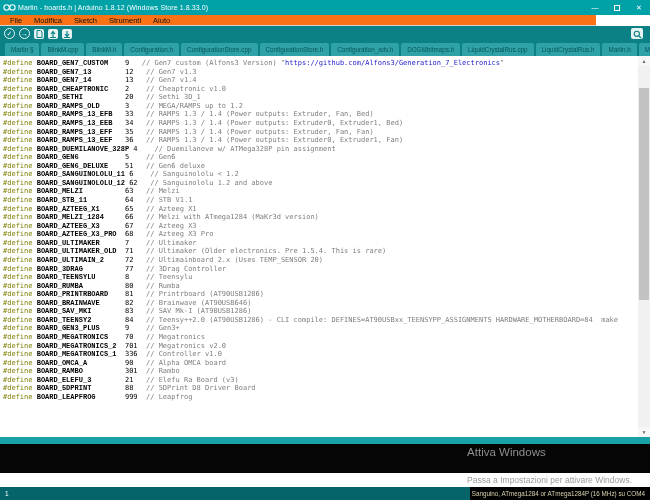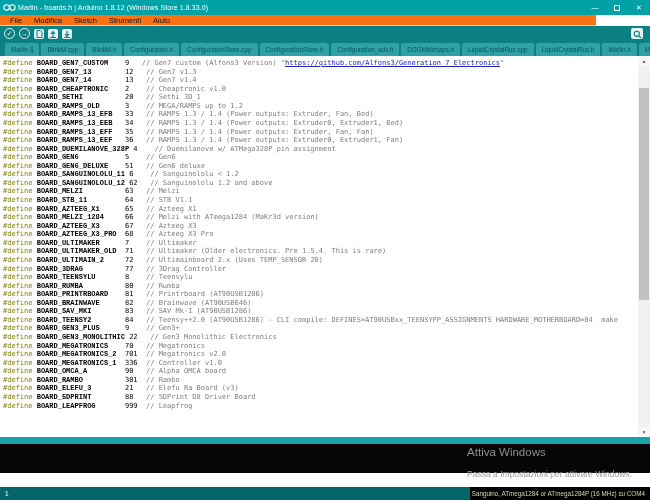--- a/index.html
+++ b/index.html
@@ -34,35 +34,35 @@
   .tab-overflow { position:relative; }
 
   
   .editor { position:absolute; left:0; top:56px; width:650px; height:381px; background:#fff; overflow:hidden; }
   .code { position:absolute; left:3px; top:3px; font-family:"DejaVu Sans Mono","Liberation Mono",monospace; font-size:7px; line-height:8.56px; }
   .code-line { white-space:pre; }
   .tok-d { color:#7E7E00; }
   .tok-n { color:#000; font-weight:bold;font-family:Liberation Mono, monospace; }
   .tok-v { color:#000; }
   .tok-c { color:#7E7E7E; }
-  .tok-url { color:#2222CC; text-decoration:underline; cursor:pointer; }
+  .tok-url { color:#2222CC; cursor:pointer; }
 
   
   .vscroll { position:absolute; right:0; top:56px; width:12px; height:381px; background:#F1F1F1; }
   .vs-btn { position:absolute; left:0; width:12px; height:10px; background:#F7F7F7; color:#666; font-size:5px; display:flex; align-items:center; justify-content:center; }
   .vs-up { top:0; }
   .vs-down { bottom:0; }
   .vs-thumb { position:absolute; left:1px; top:32px; width:10px; height:212px; background:#C2C2C2; }
 
   
   .statusstrip { position:absolute; left:0; top:437px; width:650px; height:19px; background:#18A2A7; }
   .console { position:absolute; left:0; top:444px; width:650px; height:29px; background:#050505; }
   .watermark { position:absolute; right:18px; top:2px; text-align:left; }
   .wm1 { color:#8f8f8f; font-size:11.5px; }
-  .wm2 { color:#9b9b9b; font-size:8.5px; margin-top:11px; }
+  .wm2 { color:#9b9b9b; font-size:8.5px; margin-top:17px; }
 
   .bottombar { position:absolute; left:0; top:487px; width:650px; height:13px; background:#04646A; display:flex; align-items:center; }
   .line-indicator { color:#fff; font-size:6.5px; padding-left:5px; }
   .board-chip { position:absolute; right:0; top:0; height:13px; width:180px; background:#000; display:flex; align-items:center; justify-content:flex-end; padding-right:5px; }
   .board-chip span { color:#D8D4AE; font-size:6.3px; white-space:nowrap; }
 </style>
 </head>
 <body>
 
 <div id="window">
@@ -195,21 +195,20 @@
         <div class="code-line"><span class="tok-d">#define </span><span class="tok-n">BOARD_ULTIMAKER_OLD  </span><span class="tok-v">71   </span><span class="tok-c">// Ultimaker (Older electronics. Pre 1.5.4. This is rare)</span></div>
         <div class="code-line"><span class="tok-d">#define </span><span class="tok-n">BOARD_ULTIMAIN_2     </span><span class="tok-v">72   </span><span class="tok-c">// Ultimainboard 2.x (Uses TEMP_SENSOR 20)</span></div>
         <div class="code-line"><span class="tok-d">#define </span><span class="tok-n">BOARD_3DRAG          </span><span class="tok-v">77   </span><span class="tok-c">// 3Drag Controller</span></div>
         <div class="code-line"><span class="tok-d">#define </span><span class="tok-n">BOARD_TEENSYLU       </span><span class="tok-v">8    </span><span class="tok-c">// Teensylu</span></div>
         <div class="code-line"><span class="tok-d">#define </span><span class="tok-n">BOARD_RUMBA          </span><span class="tok-v">80   </span><span class="tok-c">// Rumba</span></div>
         <div class="code-line"><span class="tok-d">#define </span><span class="tok-n">BOARD_PRINTRBOARD    </span><span class="tok-v">81   </span><span class="tok-c">// Printrboard (AT90USB1286)</span></div>
         <div class="code-line"><span class="tok-d">#define </span><span class="tok-n">BOARD_BRAINWAVE      </span><span class="tok-v">82   </span><span class="tok-c">// Brainwave (AT90USB646)</span></div>
         <div class="code-line"><span class="tok-d">#define </span><span class="tok-n">BOARD_SAV_MKI        </span><span class="tok-v">83   </span><span class="tok-c">// SAV Mk-I (AT90USB1286)</span></div>
         <div class="code-line"><span class="tok-d">#define </span><span class="tok-n">BOARD_TEENSY2        </span><span class="tok-v">84   </span><span class="tok-c">// Teensy++2.0 (AT90USB1286) - CLI compile: DEFINES=AT90USBxx_TEENSYPP_ASSIGNMENTS HARDWARE_MOTHERBOARD=84  make</span></div>
         <div class="code-line"><span class="tok-d">#define </span><span class="tok-n">BOARD_GEN3_PLUS      </span><span class="tok-v">9    </span><span class="tok-c">// Gen3+</span></div>
-        <div class="code-line"><span class="tok-d">#define </span><span class="tok-n">BOARD_GEN3_MONOLITHIC </span><span class="tok-v">22   </span><span class="tok-c">// Gen3 Monolithic Electronics</span></div>
         <div class="code-line"><span class="tok-d">#define </span><span class="tok-n">BOARD_MEGATRONICS    </span><span class="tok-v">70   </span><span class="tok-c">// Megatronics</span></div>
         <div class="code-line"><span class="tok-d">#define </span><span class="tok-n">BOARD_MEGATRONICS_2  </span><span class="tok-v">701  </span><span class="tok-c">// Megatronics v2.0</span></div>
         <div class="code-line"><span class="tok-d">#define </span><span class="tok-n">BOARD_MEGATRONICS_1  </span><span class="tok-v">336  </span><span class="tok-c">// Controller v1.0</span></div>
         <div class="code-line"><span class="tok-d">#define </span><span class="tok-n">BOARD_OMCA_A         </span><span class="tok-v">90   </span><span class="tok-c">// Alpha OMCA board</span></div>
         <div class="code-line"><span class="tok-d">#define </span><span class="tok-n">BOARD_RAMBO          </span><span class="tok-v">301  </span><span class="tok-c">// Rambo</span></div>
         <div class="code-line"><span class="tok-d">#define </span><span class="tok-n">BOARD_ELEFU_3        </span><span class="tok-v">21   </span><span class="tok-c">// Elefu Ra Board (v3)</span></div>
         <div class="code-line"><span class="tok-d">#define </span><span class="tok-n">BOARD_5DPRINT        </span><span class="tok-v">88   </span><span class="tok-c">// 5DPrint D8 Driver Board</span></div>
         <div class="code-line"><span class="tok-d">#define </span><span class="tok-n">BOARD_LEAPFROG       </span><span class="tok-v">999  </span><span class="tok-c">// Leapfrog</span></div>
       </div>
   </div>

